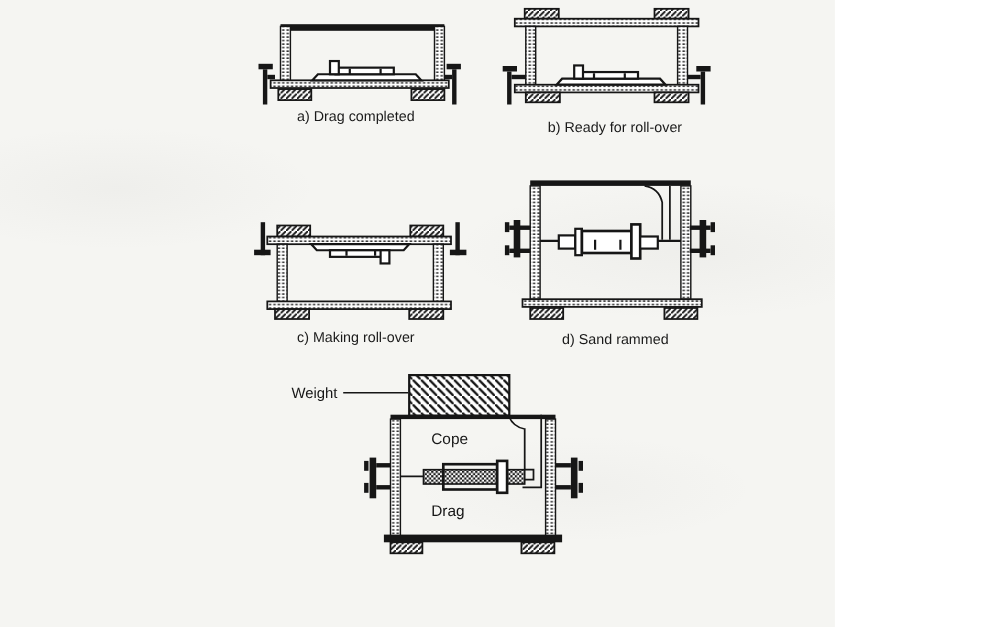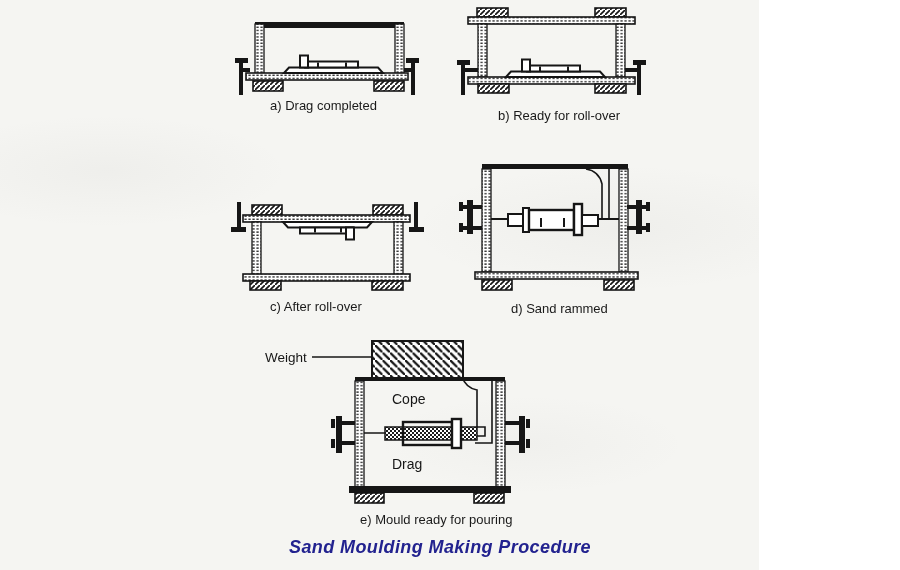--- a/index.html
+++ b/index.html
@@ -127,21 +127,21 @@
       <path d="M283,222 L288,227.5 L367,227.5 L372,222 Z" stroke-width="2"></path>
       <rect x="300" y="227.5" width="53" height="6" stroke-width="2"></rect>
       <rect x="346" y="227.5" width="8" height="12" stroke-width="2"></rect>
       <line x1="315" y1="227.5" x2="315" y2="232.5" stroke-width="2"></line>
       <line x1="341" y1="227.5" x2="341" y2="232.5" stroke-width="2"></line>
     </g>
     <rect x="243" y="274" width="167" height="7" fill="url(#stip)" class="ink" stroke-width="1.6"></rect>
     <rect x="250" y="281" width="31" height="9" fill="url(#hatchF)" class="ink" stroke-width="1.6"></rect>
     <rect x="372" y="281" width="31" height="9" fill="url(#hatchF)" class="ink" stroke-width="1.6"></rect>
   </svg>
-  <div class="caption" style="left:270px;top:299px">c) After roll-over</div>
+  <div class="caption" style="left:270px;top:299px">c) Making roll-over</div>
 
   <svg class="fig" style="left:455px;top:160px" width="197" height="135" viewBox="455 160 197 135">
     <rect x="482" y="164" width="146" height="5" fill="#161616"></rect>
     <rect x="482" y="169" width="9" height="103" fill="url(#stip)" class="ink" stroke-width="1.3"></rect>
     <rect x="619" y="169" width="9" height="103" fill="url(#stip)" class="ink" stroke-width="1.3"></rect>
     <g fill="none" class="ink" stroke-width="1.6">
       <path d="M586,169 Q599,171 602,184 L602,218"></path>
       <line x1="609" y1="169" x2="609" y2="218"></line>
     </g>
     <line x1="491" y1="219" x2="619" y2="219" class="ink" stroke-width="2"></line>
@@ -210,17 +210,15 @@
       <rect x="505" y="441" width="14" height="4"></rect>
       <rect x="519" y="416" width="6" height="37"></rect>
       <rect x="526" y="419" width="4" height="9"></rect>
       <rect x="526" y="439" width="4" height="9"></rect>
     </g>
 
     <rect x="349" y="486" width="162" height="7" fill="#161616"></rect>
     <rect x="355" y="493" width="29" height="10" fill="url(#hatchF)" class="ink" stroke-width="1.6"></rect>
     <rect x="474" y="493" width="30" height="10" fill="url(#hatchF)" class="ink" stroke-width="1.6"></rect>
   </svg>
-  <div class="caption" style="left:360px;top:512px">e) Mould ready for pouring</div>
-
-  <div id="main-title" style="color: rgb(34, 34, 143);">Sand Moulding Making Procedure</div>
+
 
 </div>
 
 </body></html>

